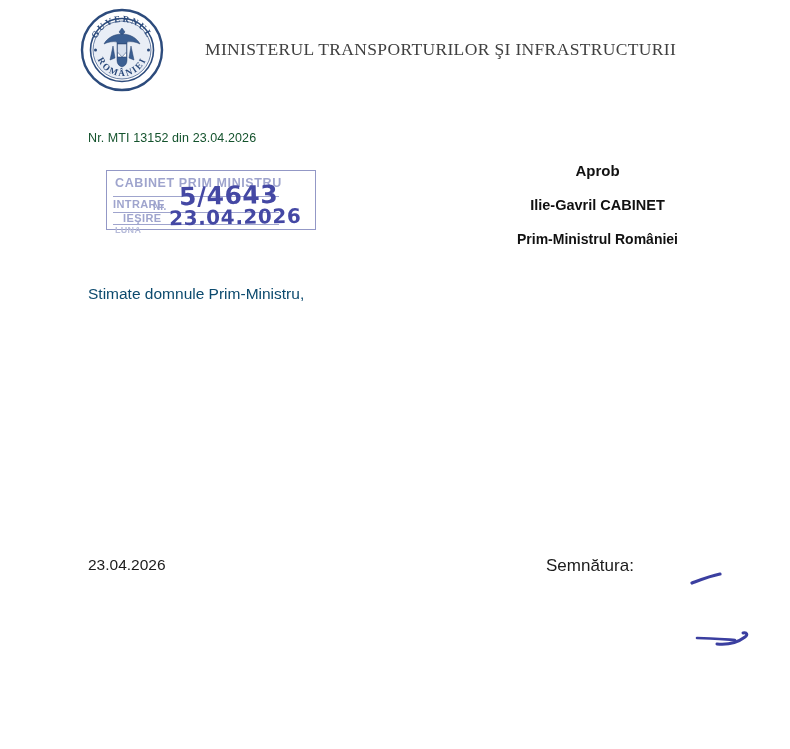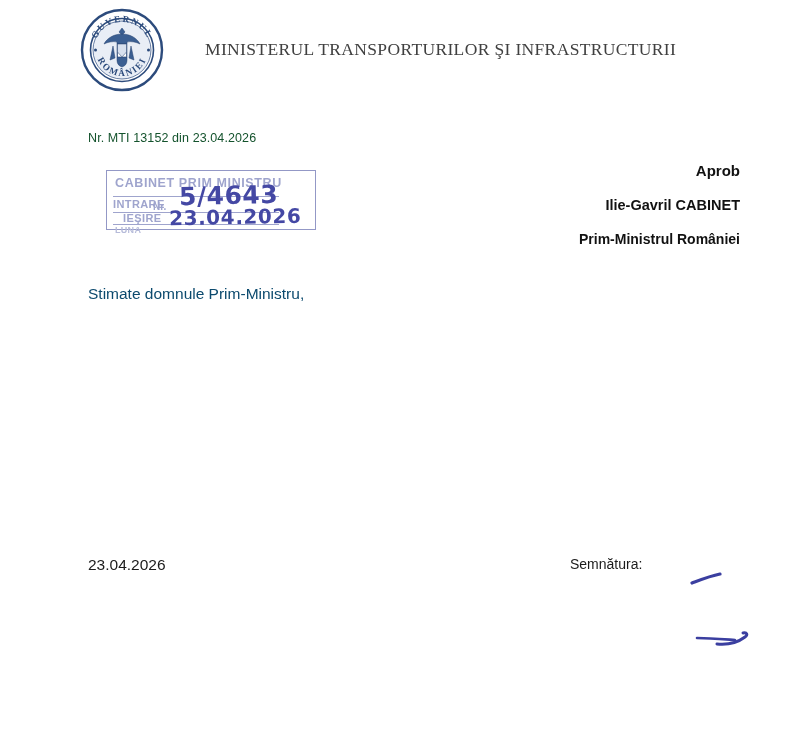--- a/index.html
+++ b/index.html
@@ -143,21 +143,21 @@
     letter-spacing: 0.6px;
     transform: rotate(-1deg);
   }
 
   
   .approval {
     position: absolute;
     left: 455px;
     top: 163px;
     width: 285px;
-    text-align: right;
+    text-align: center;
   }
   .approval-line {
     font-size: 15px;
     font-weight: bold;
     color: #111111;
     line-height: 1.0;
   }
   .approval-line.l1 { margin-bottom: 20px; }
   .approval-line.l2 { font-size: 14.5px; margin-bottom: 19px; }
   .approval-line.l3 { font-size: 14px; }
@@ -185,23 +185,23 @@
 
   .footer-date {
     position: absolute;
     left: 88px;
     top: 556px;
     font-size: 15.5px;
     color: #1b1b1b;
   }
   .footer-sign {
     position: absolute;
-    left: 570px;
+    left: 546px;
     top: 556px;
-    font-size: 14px;
+    font-size: 17px;
     color: #1b1b1b;
   }
 
   
   .ink {
     position: absolute;
     pointer-events: none;
   }
   .ink-1 { left: 690px; top: 572px; }
   .ink-2 { left: 695px; top: 630px; }

